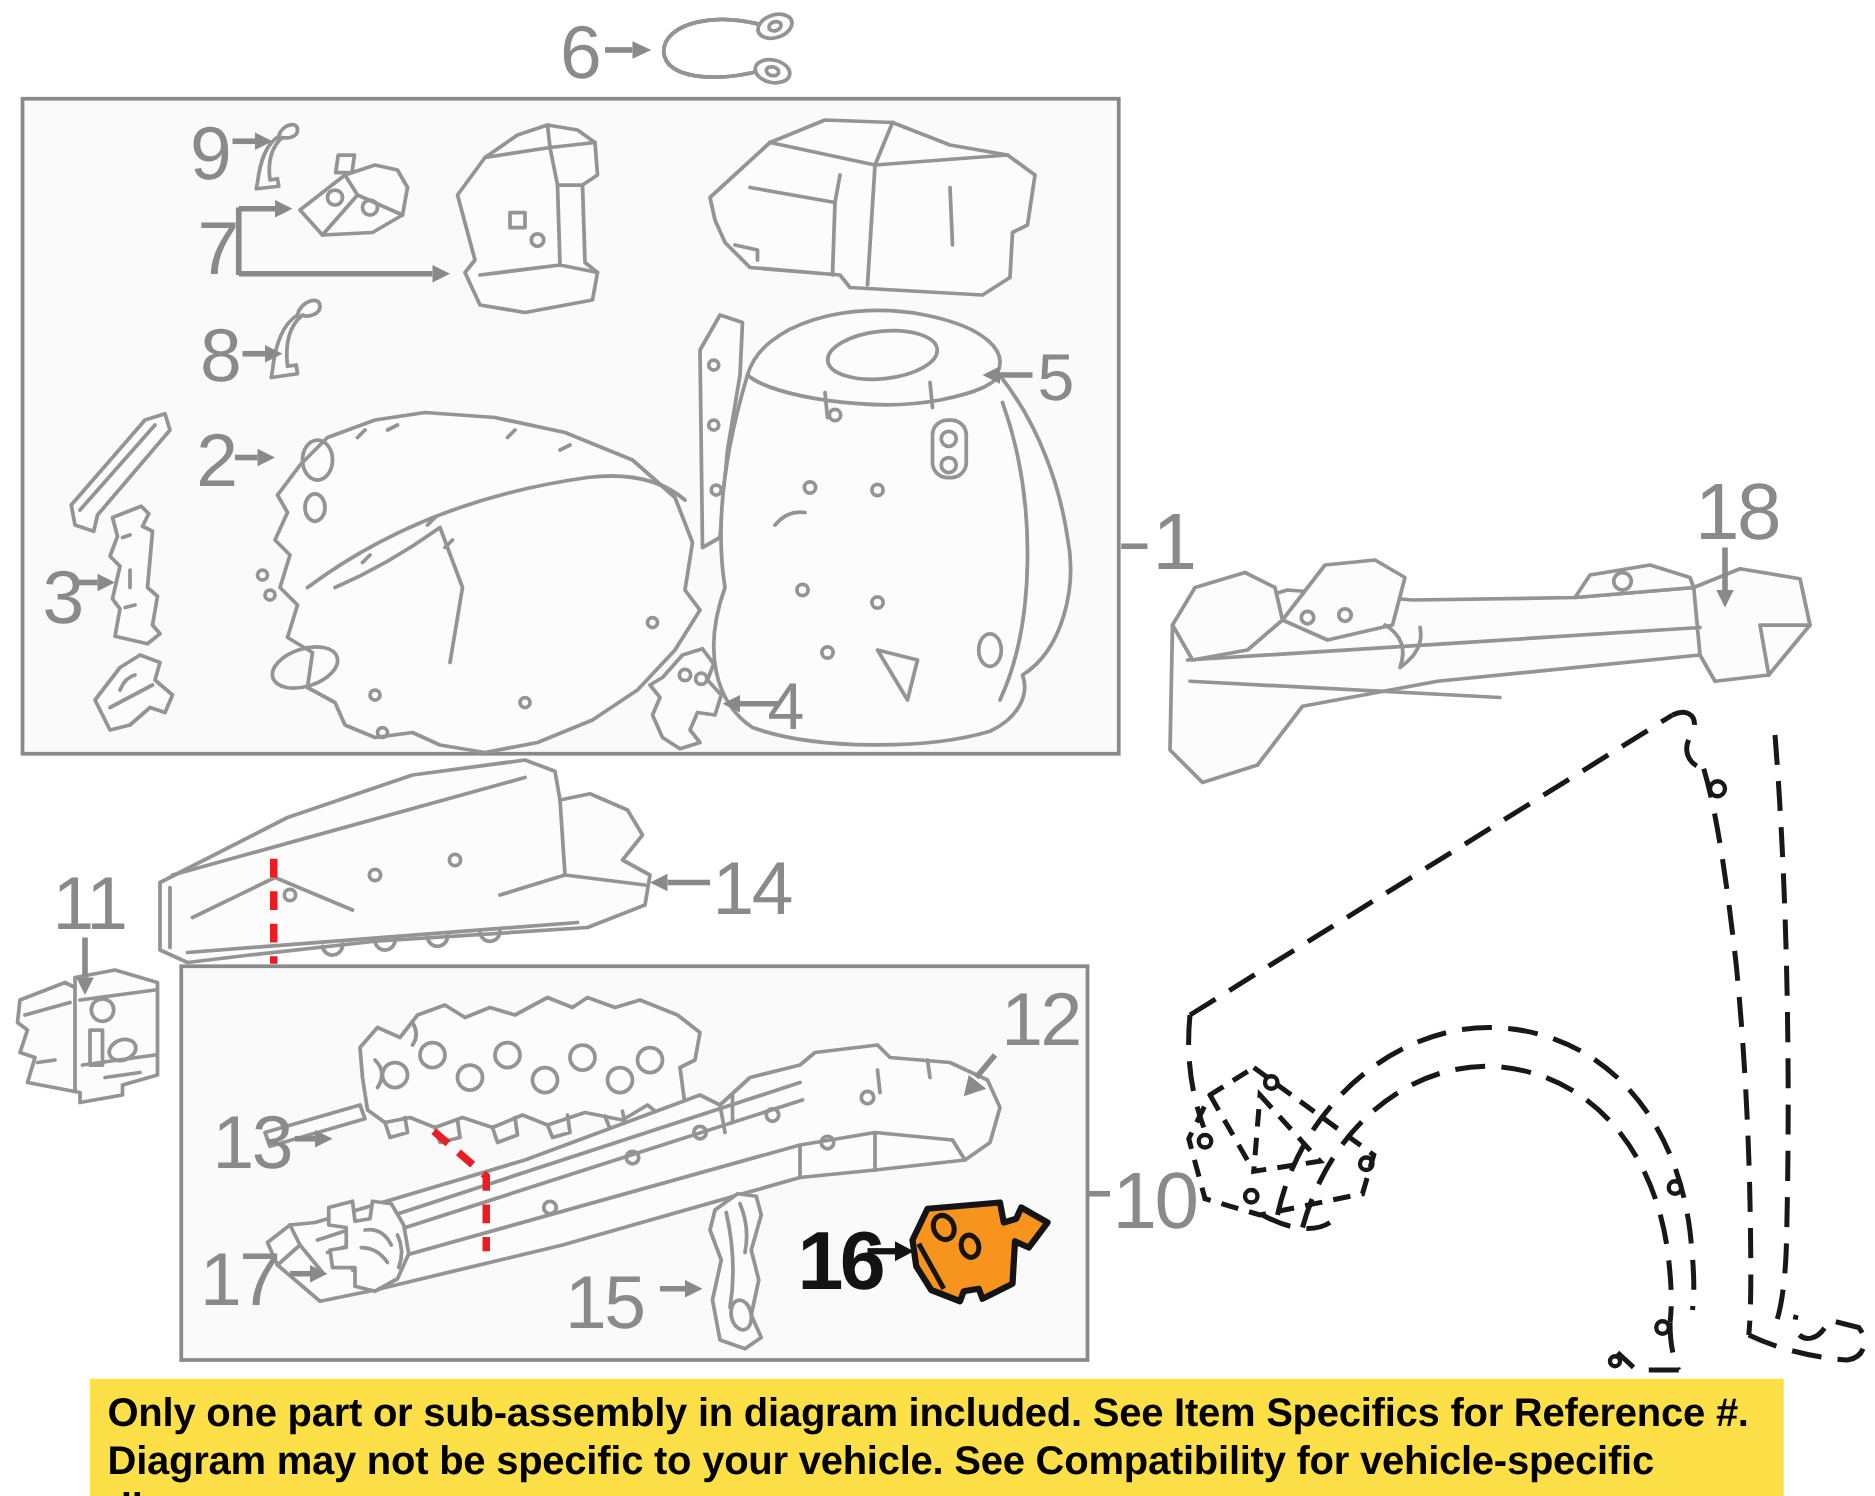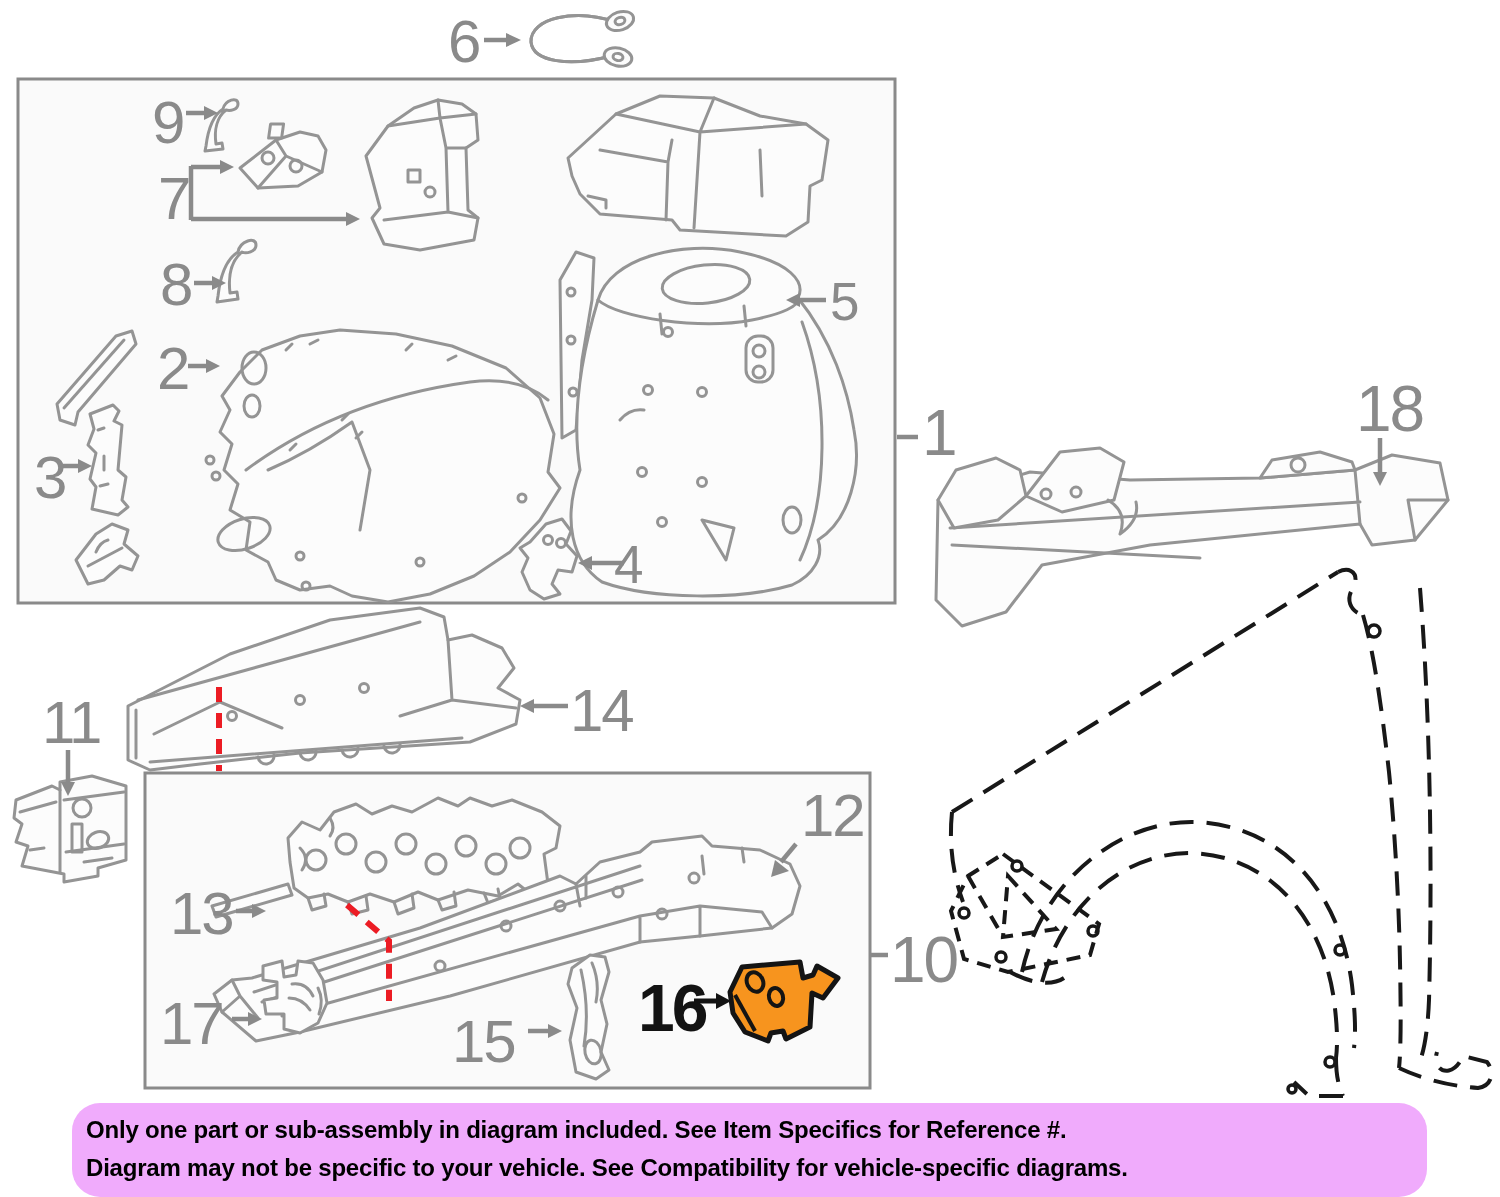--- a/index.html
+++ b/index.html
@@ -17,23 +17,23 @@
   .arrow polygon{fill:#8a8a8a;stroke:none;}
   .arrow16 line{stroke:#131313;stroke-width:5;}
   .arrow16 polygon{fill:#131313;stroke:none;}
   .redline{stroke:#EC1C24;stroke-width:6;fill:none;stroke-dasharray:15 11;stroke-linecap:butt;}
   .dashart path,.dashart line{stroke:#181818;stroke-width:4;fill:none;stroke-dasharray:24 13;stroke-linecap:butt;}
   .dashart .dshort{stroke-dasharray:14 9;}
   .dashart circle{stroke:#181818;stroke-width:3.5;fill:none;stroke-dasharray:none;}
   .boxframe{fill:#FAFAFA;stroke:#8a8a8a;stroke-width:3;}
   .hl{stroke:#141414;stroke-width:5;stroke-linejoin:round;}
   .hl-detail{fill:none;stroke:#141414;stroke-width:4;}
-  .banner{position:absolute;left:72px;top:1103px;width:1355px;height:94px;background:#f0abfc;
+  .banner{position:absolute;left:72px;top:1103px;width:1355px;height:94px;background:#fde047;
           color:#000;box-sizing:border-box;padding:8px 0 0 14px;
-          font-size:24px;font-weight:bold;line-height:38px;letter-spacing:-0.2px;border-radius:28px;}
+          font-size:32px;font-weight:bold;line-height:38px;letter-spacing:-0.2px;}
 </style>
 </head>
 <body>
 
 <div class="stage">
 <svg width="1500" height="1197" viewBox="0 0 1500 1197">
 
   <rect class="boxframe" x="18" y="79" width="877" height="524"></rect>
   <rect class="boxframe" x="145" y="773" width="725" height="315"></rect>
 

